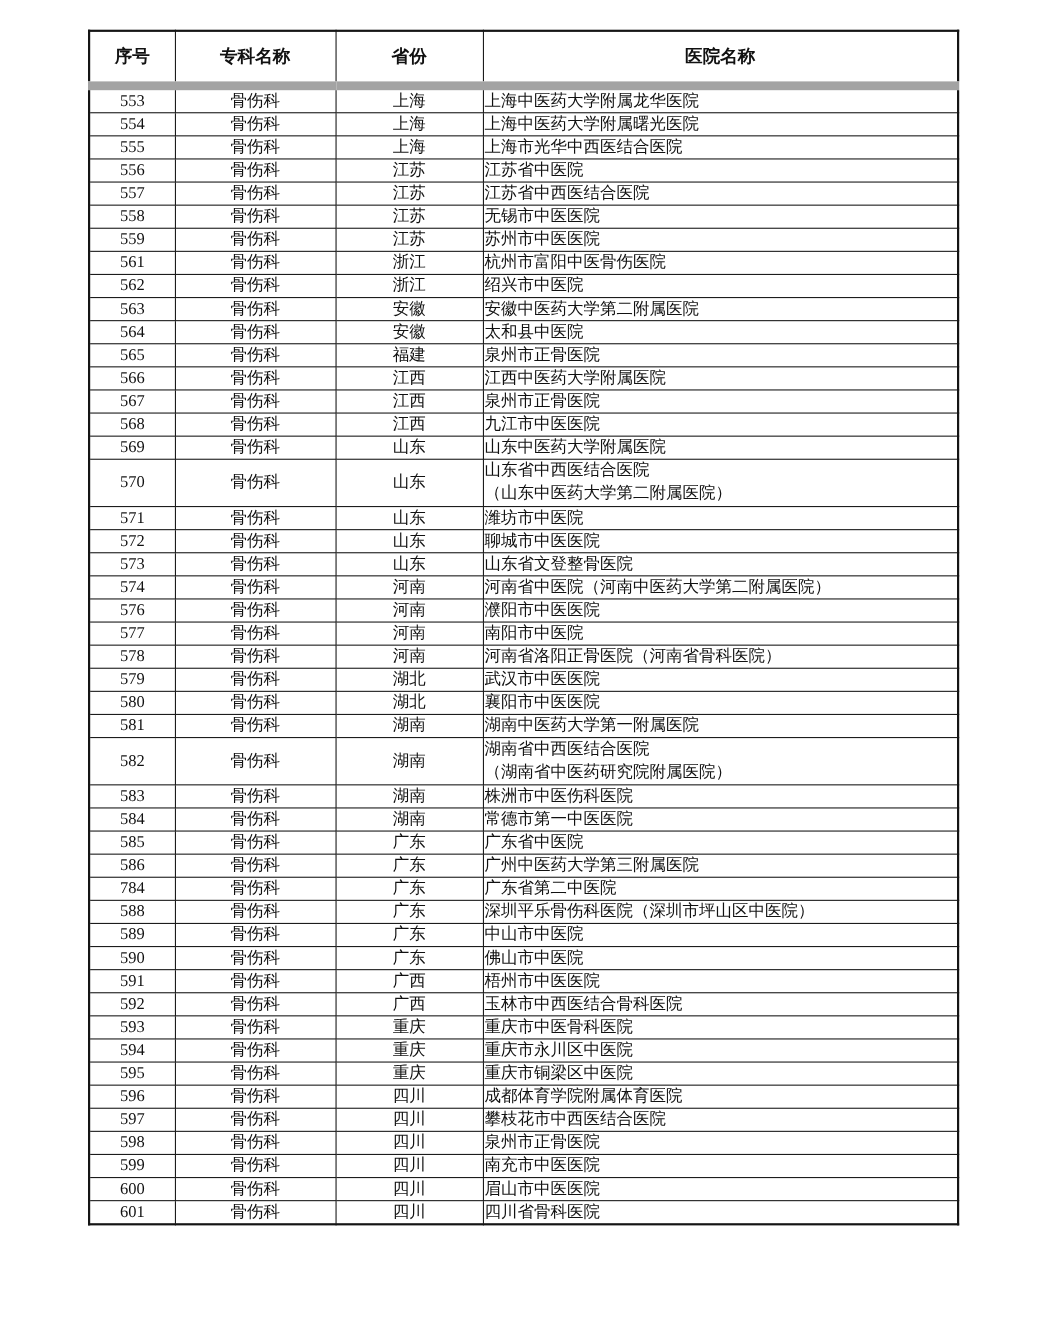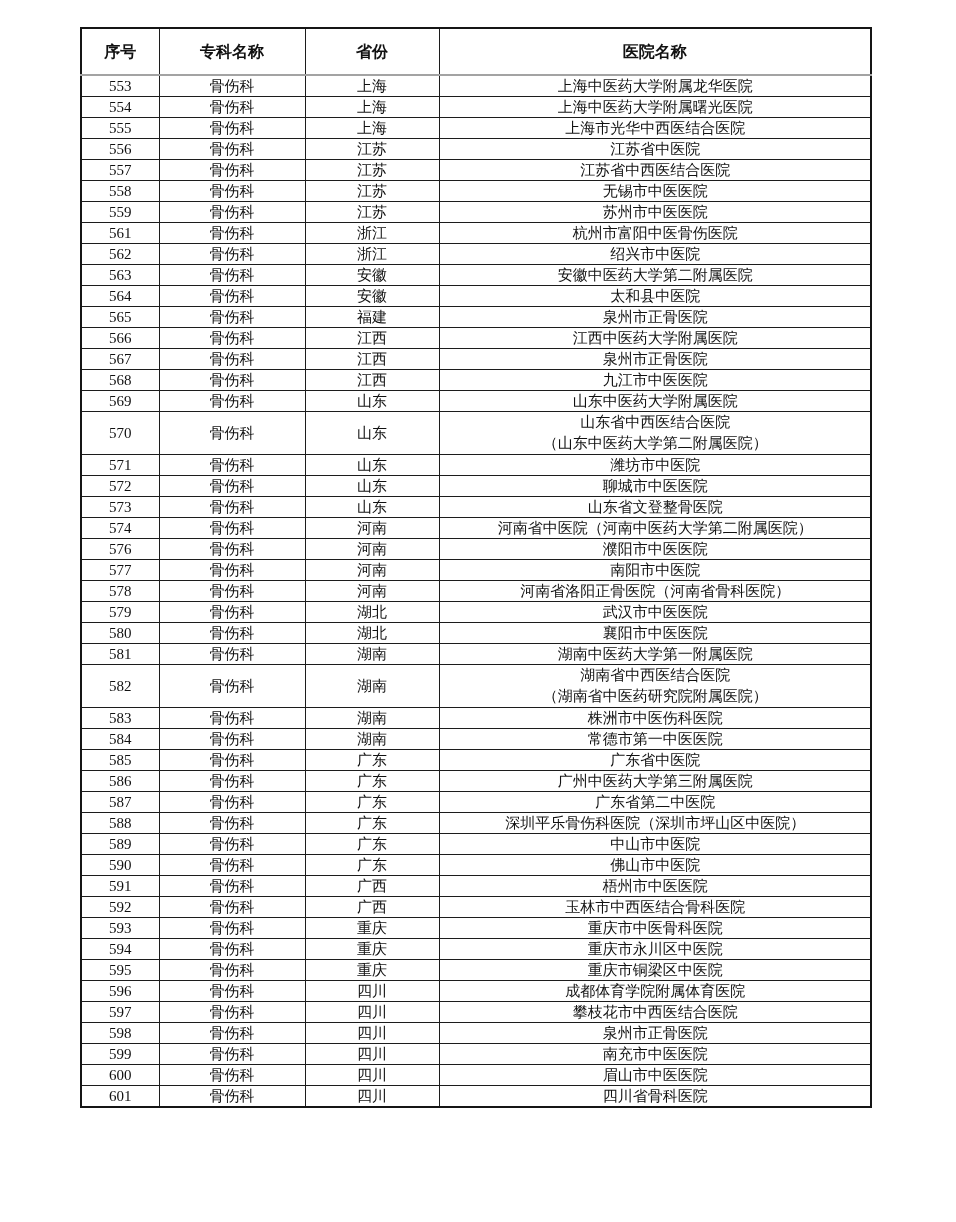--- a/index.html
+++ b/index.html
@@ -36,24 +36,24 @@
     height: 19px;
     overflow: hidden;
     white-space: nowrap;
     vertical-align: middle;
   }
   thead th {
     height: 45px;
     font-weight: bold;
     font-size: 16px;
     text-align: center;
-    border-bottom: 2px solid #a3a3a3;
+    border-bottom: 8px solid #a3a3a3;
   }
   td.center { text-align: center; }
-  td.left { text-align: center; padding-left: 1px; margin-left: 31px; }
+  td.left { text-align: left; padding-left: 1px; margin-left: 31px; }
   tr.tall td { height: 42px; }
   tr.tall td.left div {
     line-height: 21px;
     white-space: nowrap;
   }
 </style>
 </head>
 <body>
 
 <div class="page">
@@ -265,21 +265,21 @@
           <td class="center">广东</td>
           <td class="left">广东省中医院</td>
         </tr>
         <tr>
           <td class="center">586</td>
           <td class="center">骨伤科</td>
           <td class="center">广东</td>
           <td class="left">广州中医药大学第三附属医院</td>
         </tr>
         <tr>
-          <td class="center">587</td>
+          <td class="center">784</td>
           <td class="center">骨伤科</td>
           <td class="center">广东</td>
           <td class="left">广东省第二中医院</td>
         </tr>
         <tr>
           <td class="center">588</td>
           <td class="center">骨伤科</td>
           <td class="center">广东</td>
           <td class="left">深圳平乐骨伤科医院（深圳市坪山区中医院）</td>
         </tr>

